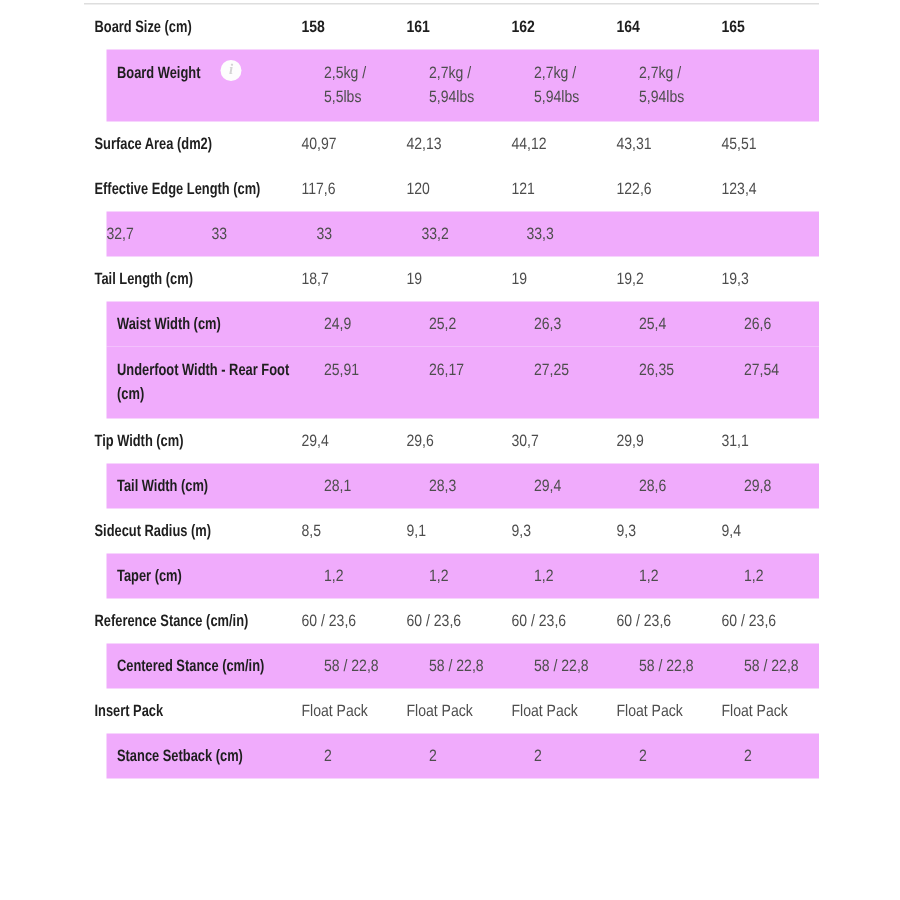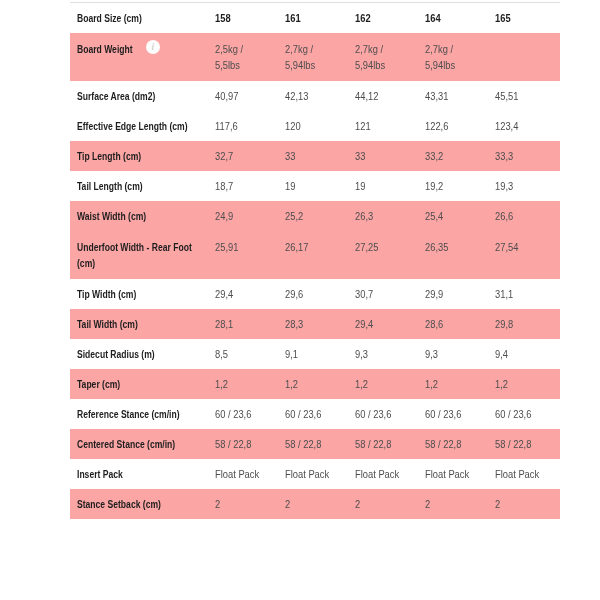--- a/index.html
+++ b/index.html
@@ -6,38 +6,39 @@
     margin: 0;
     padding: 0;
     width: 600px;
     height: 600px;
     background: #ffffff;
     font-family: "Liberation Sans", sans-serif;
     overflow: hidden;
   }
   .spec-table {
     position: absolute;
-    left: 70px;
+    left: 56px;
     top: 2px;
     width: 490px;
     border-top: 1px solid #dedede;
   }
   .row {
     display: flex;
     align-items: flex-start;
     box-sizing: border-box;
     padding: 7px 0;
     min-height: 30px;
   }
   .row.tall {
     padding: 8px 0;
     min-height: 48px;
   }
   .row.stripe {
-    background: #fca5a5;
+    background: #f0abfc;
+    margin-left: 15px;
   }
   .cell-label {
     position: relative;
     flex: 0 0 138px;
     width: 138px;
     padding-left: 7px;
     font-size: 11px;
     line-height: 16px;
     font-weight: bold;
     color: #1e1e1e;
@@ -119,21 +120,20 @@
   <div class="row">
     <div class="cell-label"><span class="cond">Effective Edge Length (cm)</span></div>
     <div class="cell-val"><span class="cond">117,6</span></div>
     <div class="cell-val"><span class="cond">120</span></div>
     <div class="cell-val"><span class="cond">121</span></div>
     <div class="cell-val"><span class="cond">122,6</span></div>
     <div class="cell-val"><span class="cond">123,4</span></div>
   </div>
 
   <div class="row stripe">
-    <div class="cell-label"><span class="cond">Tip Length (cm)</span></div>
     <div class="cell-val"><span class="cond">32,7</span></div>
     <div class="cell-val"><span class="cond">33</span></div>
     <div class="cell-val"><span class="cond">33</span></div>
     <div class="cell-val"><span class="cond">33,2</span></div>
     <div class="cell-val"><span class="cond">33,3</span></div>
   </div>
 
   <div class="row">
     <div class="cell-label"><span class="cond">Tail Length (cm)</span></div>
     <div class="cell-val"><span class="cond">18,7</span></div>

